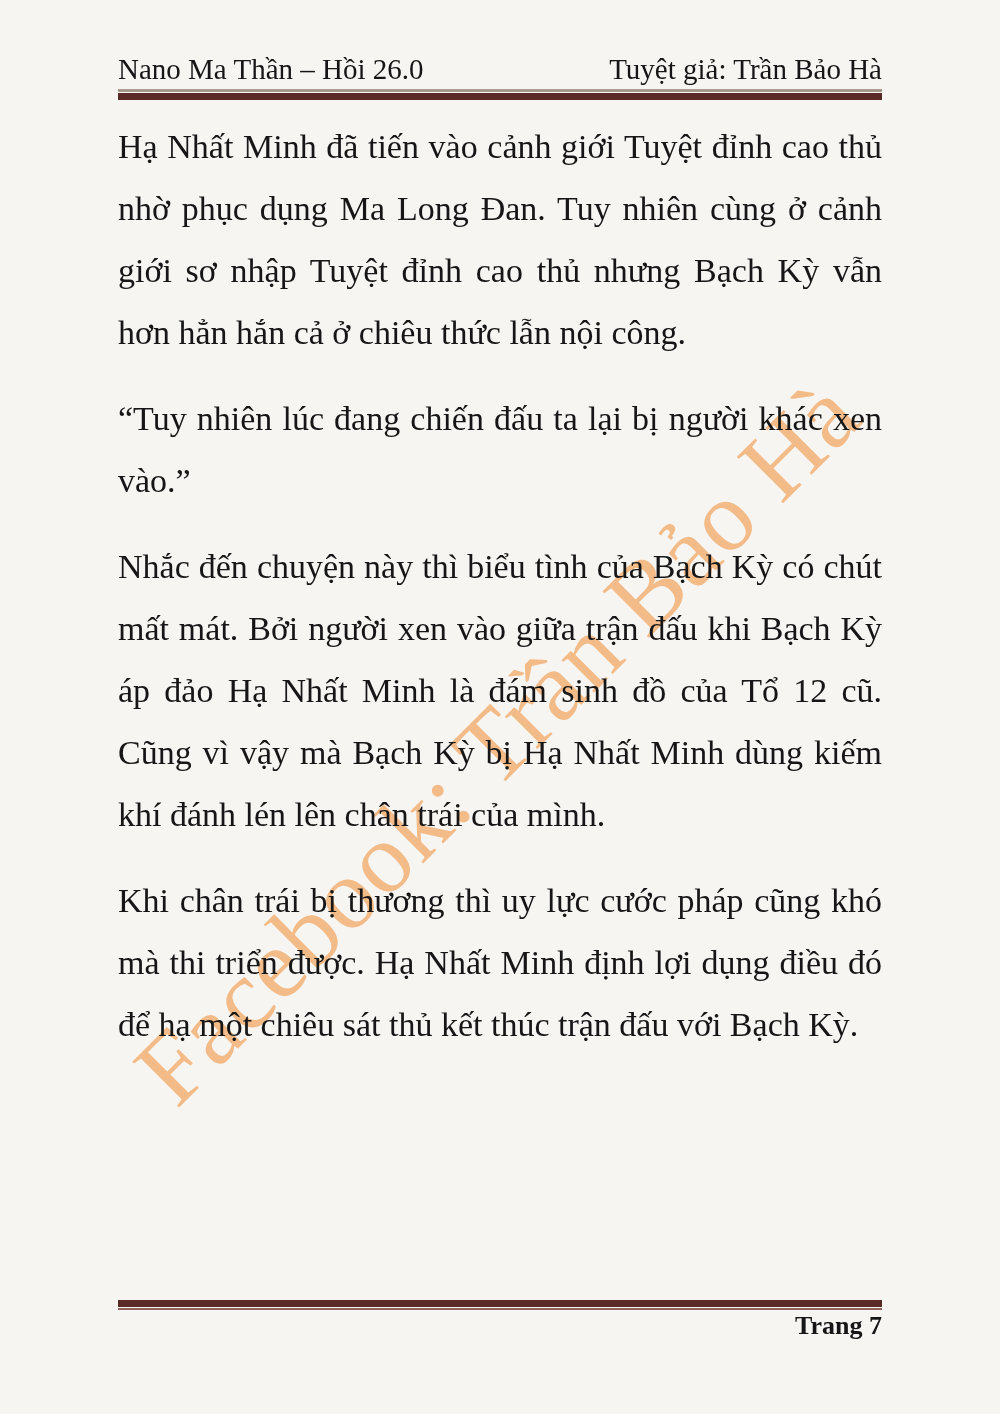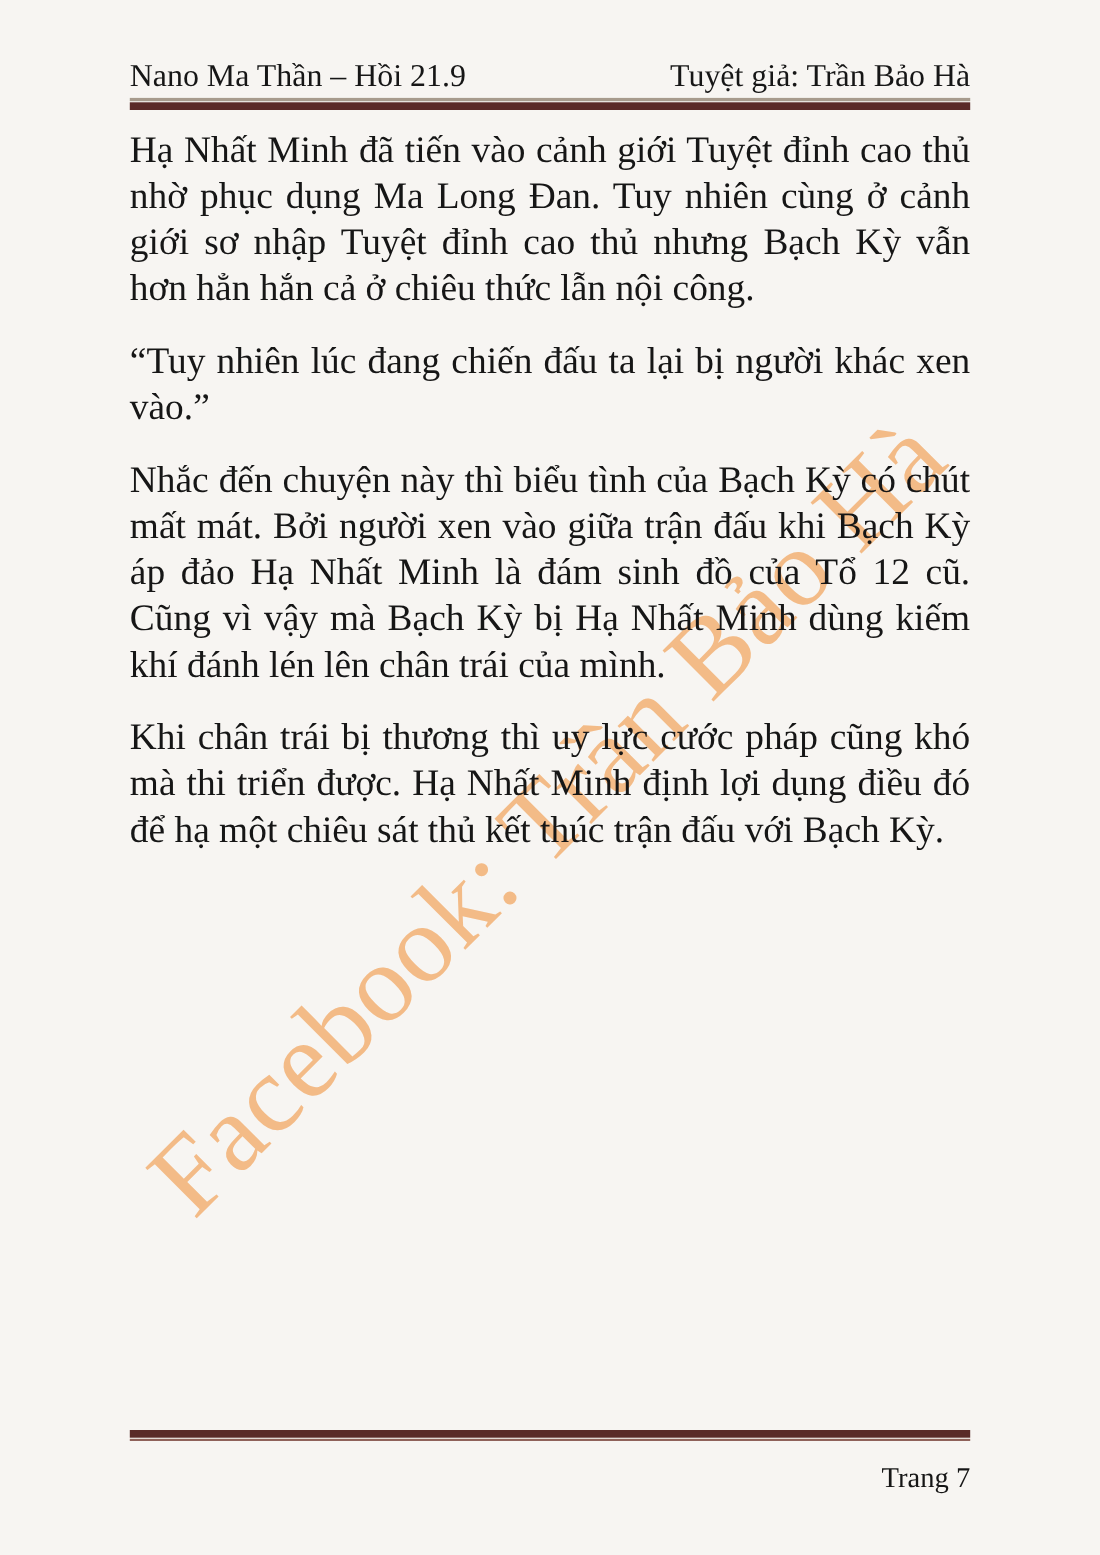--- a/index.html
+++ b/index.html
@@ -64,21 +64,21 @@
     background: var(--rule-dark, #5a2a28);
     margin-top: 1px;
   }
   main.page-body {
     margin: 0 118px;
     padding-top: 16px;
   }
   main.page-body p {
     margin: 0 0 24px 0;
     font-size: 34px;
-    line-height: 42px;
+    line-height: 62px;
     text-align: justify;
     text-justify: inter-word;
   }
   footer.page-footer {
     position: absolute;
     left: 118px;
     right: 118px;
     top: 1300px;
     z-index: 1;
   }
@@ -88,35 +88,36 @@
   }
   .footer-rule-thin {
     height: 2px;
     background: var(--rule-footer-thin, #8f625a);
     margin-top: 1px;
   }
   .page-number {
     text-align: right;
     font-size: 26px;
     line-height: 32px;
-    margin-top: 18px;
+    margin-top: 0;
+    font-weight: bold;
   }
 </style>
 </head>
 <body style="--page-bg: #f7f5f2; --text: #161616; --rule-dark: #5a2a28; --rule-light: #a79b8d; --rule-footer-thin: #8f625a; --watermark: #f3bb87;">
 
 <div class="page">
 
   <div class="watermark">Facebook: Trần Bảo Hà</div>
 
   <div class="content">
 
     <header class="page-header">
       <div class="header-row">
-        <span>Nano Ma Thần – Hồi 21.9</span>
+        <span>Nano Ma Thần – Hồi 26.0</span>
         <span>Tuyệt giả: Trần Bảo Hà</span>
       </div>
       <div class="rule rule-light-thin"></div>
       <div class="rule rule-dark-thick"></div>
     </header>
 
     <main class="page-body">
       <p>Hạ Nhất Minh đã tiến vào cảnh giới Tuyệt đỉnh cao thủ nhờ phục dụng Ma Long Đan. Tuy nhiên cùng ở cảnh giới sơ nhập Tuyệt đỉnh cao thủ nhưng Bạch Kỳ vẫn hơn hẳn hắn cả ở chiêu thức lẫn nội công.</p>
       <p>“Tuy nhiên lúc đang chiến đấu ta lại bị người khác xen vào.”</p>
       <p>Nhắc đến chuyện này thì biểu tình của Bạch Kỳ có chút mất mát. Bởi người xen vào giữa trận đấu khi Bạch Kỳ áp đảo Hạ Nhất Minh là đám sinh đồ của Tổ 12 cũ. Cũng vì vậy mà Bạch Kỳ bị Hạ Nhất Minh dùng kiếm khí đánh lén lên chân trái của mình.</p>

